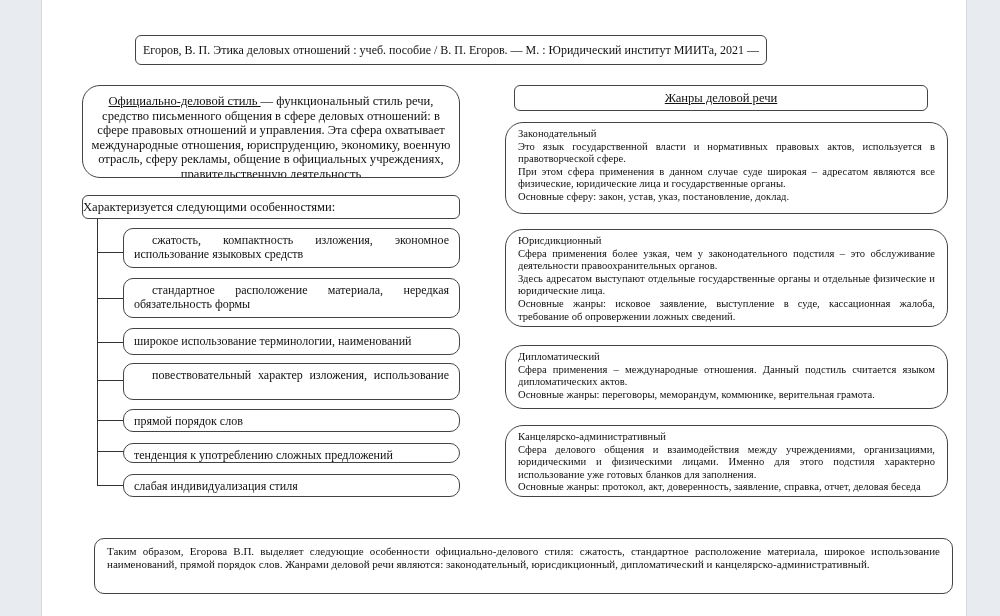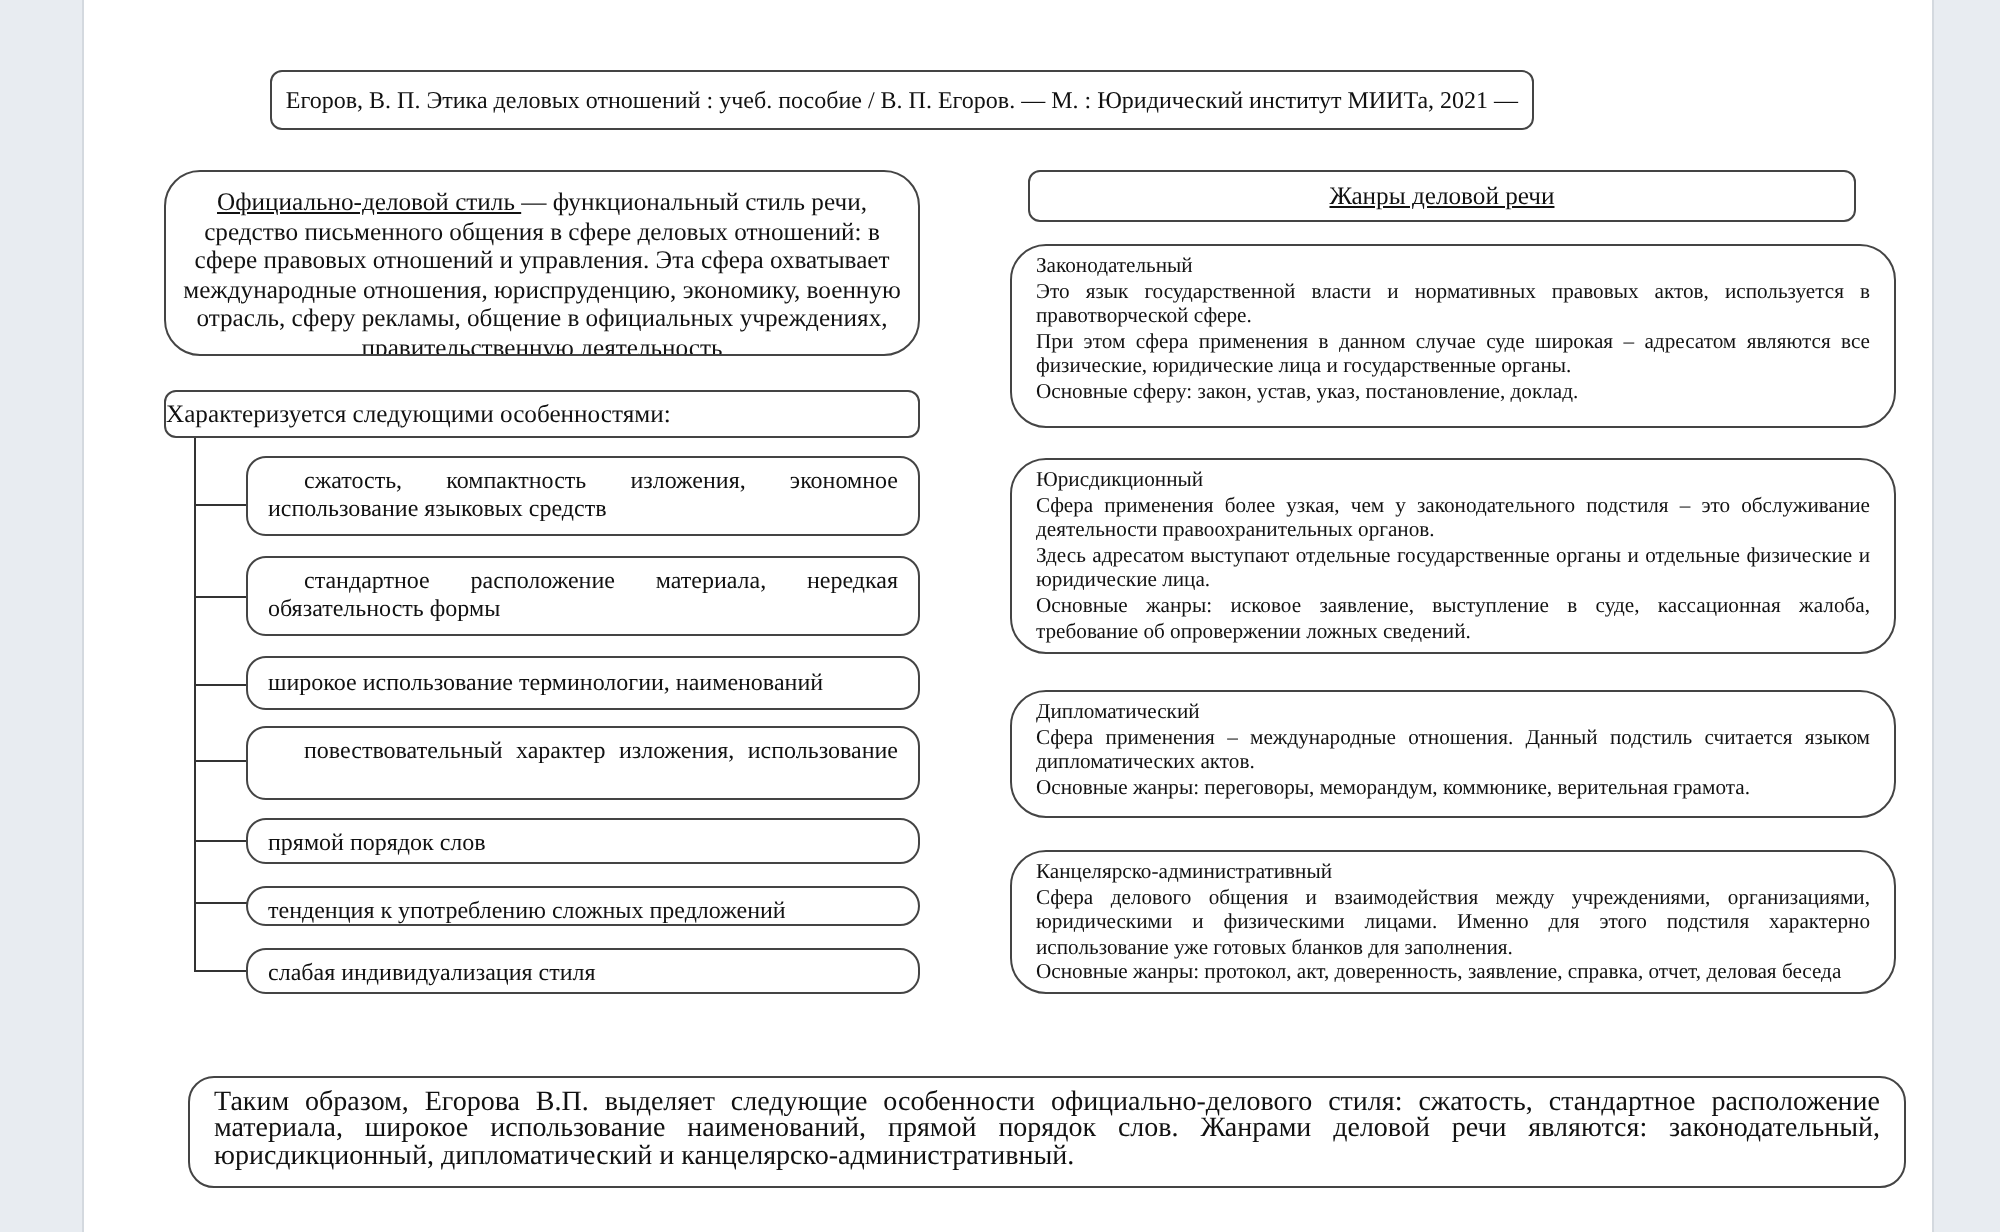--- a/index.html
+++ b/index.html
@@ -57,23 +57,22 @@
   .genre {
     left:505px; width:443px;
     font-size:10.6px; line-height:12.6px;
     padding:5px 12px 0 12px; text-align:justify;
   }
   .genre .gtitle { text-align:left; display:block; margin-bottom:0; }
   .genre .p { display:block; }
 
   .summary {
     left:94px; top:538px; width:859px; height:56px;
-    font-size:14px; line-height:13.4px; text-align:justify;
+    font-size:11px; line-height:13.4px; text-align:justify;
     padding:6px 12px 0 12px;
-    border-radius:13px;
   }
 </style>
 </head>
 <body>
 
 <div class="page">
 </div>
 
 <div class="box r-sm citation">
   <span>Егоров, В. П. Этика деловых отношений : учеб. пособие / В. П. Егоров. — М. : Юридический институт МИИТа, 2021 — 142 с.</span>

